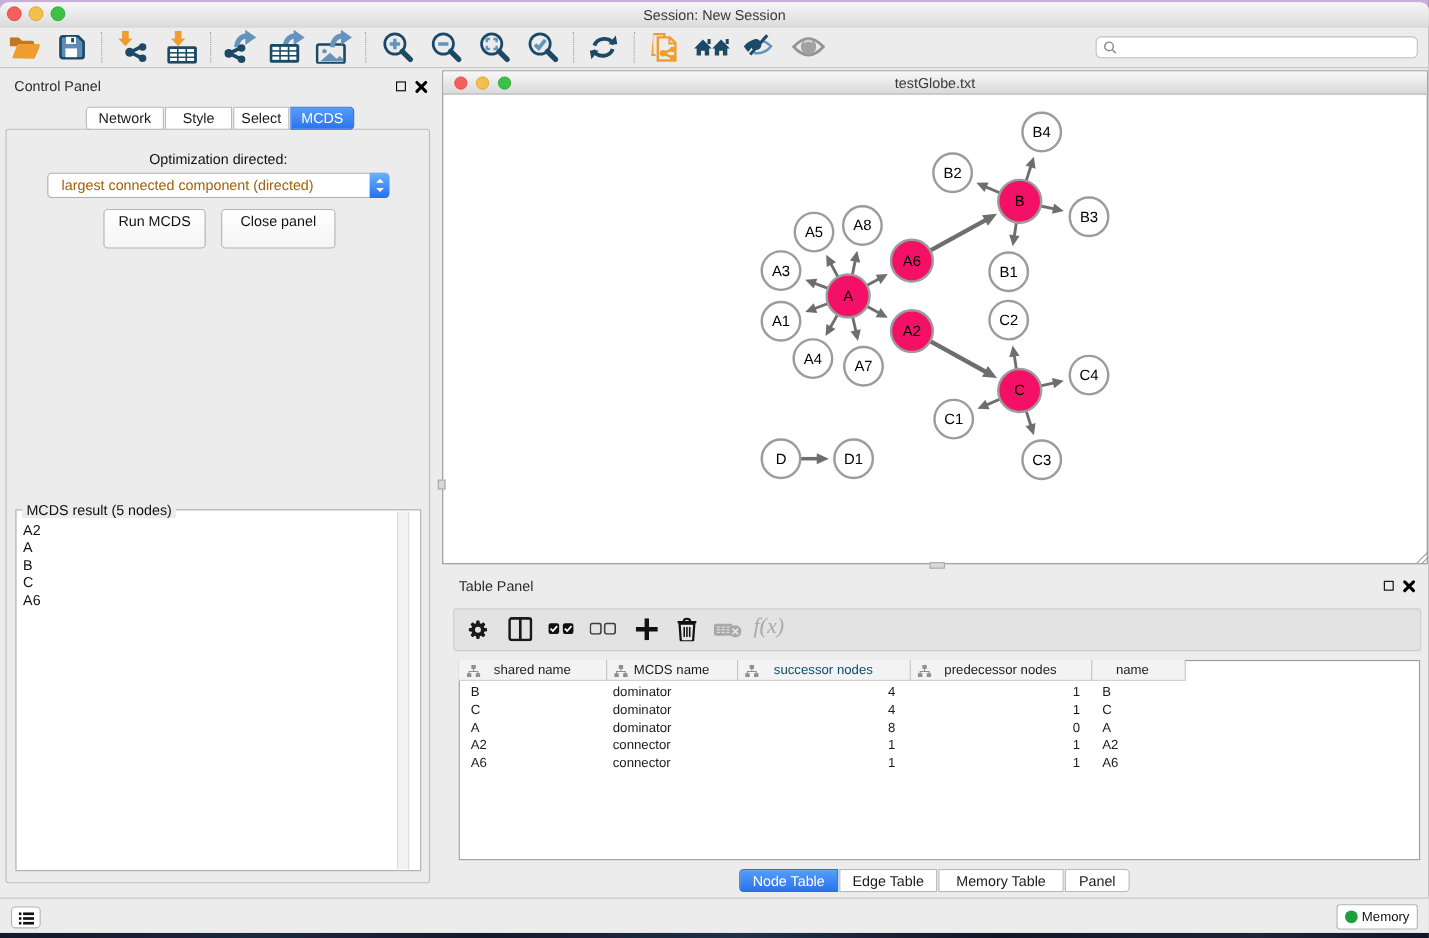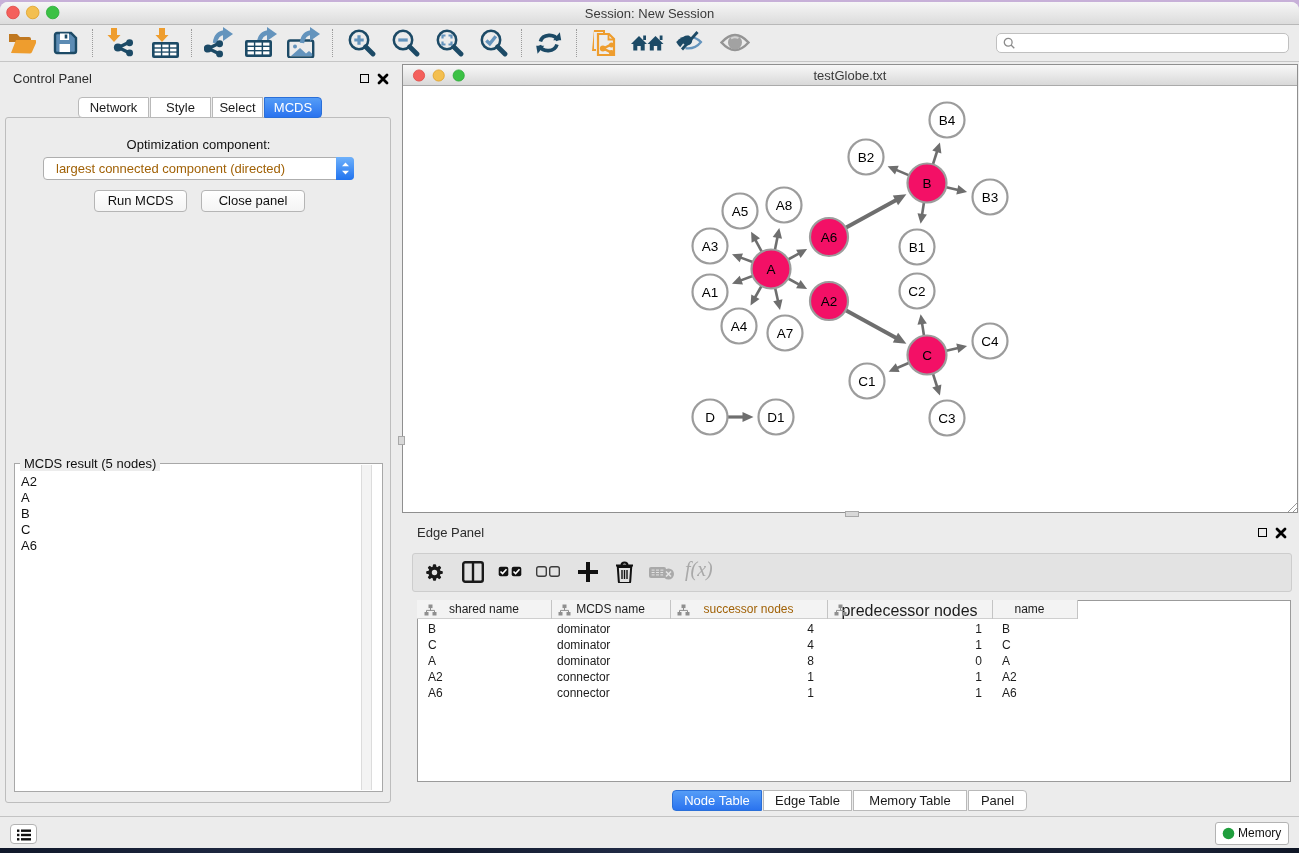--- a/index.html
+++ b/index.html
@@ -1,21 +1,21 @@
 <!DOCTYPE html>
 <html><head><meta charset="utf-8"><style>
 *{margin:0;padding:0;box-sizing:border-box}
 body{width:1299px;height:853px;position:relative;overflow:hidden;
  font-family:"Liberation Sans",sans-serif;background:linear-gradient(90deg,#10182a,#1d2740 18%,#121a2d 34%,#232e4a 52%,#101726 70%,#1b2439 88%,#0f1626)}
 .abs{position:absolute}
 .tab{position:absolute;height:21px;background:#fff;border:1px solid #b9b9b9;
  font-size:13px;color:#1a1a1a;text-align:center;line-height:20px}
 .tab.sel{background:linear-gradient(#559df7,#2a73ef);color:#fff;border-color:#2a6fd8}
 .cell{position:absolute;font-size:12px;color:#1c1c1c}
-.btn{position:absolute;height:22px;background:linear-gradient(#ffffff,#f4f4f4);border:1px solid #b5b5b5;
+.btn{position:absolute;height:36px;background:linear-gradient(#ffffff,#f4f4f4);border:1px solid #b5b5b5;
  border-radius:4px;font-size:13px;color:#111;text-align:center;line-height:20px}
 </style></head><body>
 <div class="abs" style="left:0;top:0;width:1299px;height:14px;background:#c7b0d8"></div>
 <div class="abs" style="left:0;top:2px;width:1299px;height:846px;background:#ececec;border-radius:8px 8px 0 0"></div>
 <div class="abs" style="left:0;top:2px;width:1299px;height:23px;background:linear-gradient(#f6f6f6,#dcdcdc);border-bottom:1px solid #b8b8b8;border-radius:8px 8px 0 0"></div>
 <svg class="abs" style="left:0;top:2px" width="80" height="23">
     <circle cx="13" cy="10.5" r="6.3" fill="#f4605c" stroke="#df4744" stroke-width="0.8"></circle>
     <circle cx="32.7" cy="10.5" r="6.3" fill="#f3bf50" stroke="#dfa023" stroke-width="0.8"></circle>
     <circle cx="52.7" cy="10.5" r="6.3" fill="#3cc145" stroke="#27aa35" stroke-width="0.8"></circle>
   </svg>
@@ -171,21 +171,21 @@
 <div class="abs" style="left:13px;top:71px;font-size:13px;color:#2c2c2c">Control Panel</div>
 <div style="position:absolute;left:360px;top:74px;width:9px;height:9px;border:1.8px solid #000"></div>
 <svg style="position:absolute;left:377px;top:73px" width="12" height="12" viewBox="0 0 12 12">
     <path d="M2 2 L10 10 M10 2 L2 10" stroke="#000" stroke-width="2.8" stroke-linecap="round"></path>
   </svg>
 <div class="abs" style="left:5px;top:117px;width:386px;height:686px;border:1px solid #bdbdbd;border-radius:3px"></div>
 <div class="tab" style="left:78px;top:97px;width:71px;border-radius:4px 0 0 4px">Network</div>
 <div class="tab" style="left:150px;top:97px;width:61px">Style</div>
 <div class="tab" style="left:212px;top:97px;width:51px">Select</div>
 <div class="tab sel" style="left:264px;top:97px;width:58px;border-radius:0 4px 4px 0">MCDS</div>
-<div class="abs" style="left:0;top:137px;width:397px;text-align:center;font-size:13px;color:#111">Optimization component:</div>
+<div class="abs" style="left:0;top:137px;width:397px;text-align:center;font-size:13px;color:#111">Optimization directed:</div>
 <div class="abs" style="left:43px;top:157px;width:311px;height:23px;background:#fff;border:1px solid #aeaeae;border-radius:4px"></div>
 <div class="abs" style="left:56px;top:161px;font-size:13px;color:#a16207">largest connected component (directed)</div>
 <div style="position:absolute;left:336px;top:157px;width:18px;height:23px;background:linear-gradient(#6eb1fb,#2173ef);border-radius:0 4px 4px 0"></div>
 <svg style="position:absolute;left:341px;top:162px" width="9" height="13" viewBox="0 0 9 13">
     <path d="M4.5 0.5 L8 4.2 H1 z" fill="#fff"></path>
     <path d="M4.5 12.5 L8 8.8 H1 z" fill="#fff"></path>
   </svg>
 <div class="btn" style="left:94px;top:190px;width:93px">Run MCDS</div>
 <div class="btn" style="left:201px;top:190px;width:104px">Close panel</div>
 <div class="abs" style="left:14px;top:463px;width:369px;height:329px;border:1px solid #a8a8a8;background:#fff"></div>
@@ -280,21 +280,21 @@
     <text x="545" y="336.5" text-anchor="middle" font-size="13.5" fill="#000">C3</text>
     <text x="588" y="259.5" text-anchor="middle" font-size="13.5" fill="#000">C4</text>
     <text x="308" y="335.5" text-anchor="middle" font-size="13.5" fill="#000">D</text>
     <text x="374" y="335.5" text-anchor="middle" font-size="13.5" fill="#000">D1</text>
   </svg>
 <svg class="abs" style="left:1287px;top:501px" width="12" height="12">
     <path d="M11 1 L1 11 M11 6 L6 11" stroke="#9a9a9a" stroke-width="1"></path>
   </svg>
 <div class="abs" style="left:398px;top:436px;width:7px;height:9px;background:#d8d8d8;border:1px solid #a8a8a8"></div>
 <div class="abs" style="left:845px;top:511px;width:14px;height:6px;background:#d8d8d8;border:1px solid #a8a8a8"></div>
-<div class="abs" style="left:417px;top:525px;font-size:13px;color:#2c2c2c">Edge Panel</div>
+<div class="abs" style="left:417px;top:525px;font-size:13px;color:#2c2c2c">Table Panel</div>
 <div style="position:absolute;left:1258px;top:528px;width:9px;height:9px;border:1.8px solid #000"></div>
 <svg style="position:absolute;left:1275px;top:527px" width="12" height="12" viewBox="0 0 12 12">
     <path d="M2 2 L10 10 M10 2 L2 10" stroke="#000" stroke-width="2.8" stroke-linecap="round"></path>
   </svg>
 <div class="abs" style="left:412px;top:553px;width:880px;height:39px;background:#e3e3e3;border:1px solid #cdcdcd;border-radius:3px"></div>
 <svg style="position:absolute;left:424px;top:562px" width="21" height="21" viewBox="0 0 21 21">
     <g fill="#1a1a1a">
       <rect x="8.9" y="2.2" width="3.2" height="16.6" rx="1" transform="rotate(0 10.5 10.5)"></rect>
       <rect x="8.9" y="2.2" width="3.2" height="16.6" rx="1" transform="rotate(45 10.5 10.5)"></rect>
       <rect x="8.9" y="2.2" width="3.2" height="16.6" rx="1" transform="rotate(90 10.5 10.5)"></rect>
@@ -361,29 +361,29 @@
   </svg>
 <div style="position:absolute;left:551px;top:600px;width:0;height:19px;border-left:1px solid #c4c4c4"></div>
 <div style="position:absolute;left:551px;top:602px;width:119px;text-align:center;font-size:12px;color:#1c1c1c">MCDS name</div>
 <svg style="position:absolute;left:558px;top:604px" width="13" height="12" viewBox="0 0 13 12">
     <rect x="4.5" y="0.5" width="4" height="3.6" fill="#8f8f8f"></rect>
     <path d="M6.5 4 v2.4 M2.5 8 v-1.6 h8 v1.6" stroke="#8f8f8f" fill="none"></path>
     <rect x="0.5" y="8" width="4" height="3.5" fill="#8f8f8f"></rect>
     <rect x="8.5" y="8" width="4" height="3.5" fill="#8f8f8f"></rect>
   </svg>
 <div style="position:absolute;left:670px;top:600px;width:0;height:19px;border-left:1px solid #c4c4c4"></div>
-<div style="position:absolute;left:670px;top:602px;width:157px;text-align:center;font-size:12px;color:#a16207">successor nodes</div>
+<div style="position:absolute;left:670px;top:602px;width:157px;text-align:center;font-size:12px;color:#0c4a6e">successor nodes</div>
 <svg style="position:absolute;left:677px;top:604px" width="13" height="12" viewBox="0 0 13 12">
     <rect x="4.5" y="0.5" width="4" height="3.6" fill="#8f8f8f"></rect>
     <path d="M6.5 4 v2.4 M2.5 8 v-1.6 h8 v1.6" stroke="#8f8f8f" fill="none"></path>
     <rect x="0.5" y="8" width="4" height="3.5" fill="#8f8f8f"></rect>
     <rect x="8.5" y="8" width="4" height="3.5" fill="#8f8f8f"></rect>
   </svg>
 <div style="position:absolute;left:827px;top:600px;width:0;height:19px;border-left:1px solid #c4c4c4"></div>
-<div style="position:absolute;left:827px;top:602px;width:165px;text-align:center;font-size:16px;color:#1c1c1c">predecessor nodes</div>
+<div style="position:absolute;left:827px;top:602px;width:165px;text-align:center;font-size:12px;color:#1c1c1c">predecessor nodes</div>
 <svg style="position:absolute;left:834px;top:604px" width="13" height="12" viewBox="0 0 13 12">
     <rect x="4.5" y="0.5" width="4" height="3.6" fill="#8f8f8f"></rect>
     <path d="M6.5 4 v2.4 M2.5 8 v-1.6 h8 v1.6" stroke="#8f8f8f" fill="none"></path>
     <rect x="0.5" y="8" width="4" height="3.5" fill="#8f8f8f"></rect>
     <rect x="8.5" y="8" width="4" height="3.5" fill="#8f8f8f"></rect>
   </svg>
 <div style="position:absolute;left:992px;top:600px;width:0;height:19px;border-left:1px solid #c4c4c4"></div>
 <div style="position:absolute;left:987px;top:602px;width:85px;text-align:center;font-size:12px;color:#1c1c1c">name</div>
 <div style="position:absolute;left:1077px;top:600px;width:0;height:19px;border-left:1px solid #c4c4c4"></div>
 <div class="cell" style="left:428px;top:622px">B</div>

